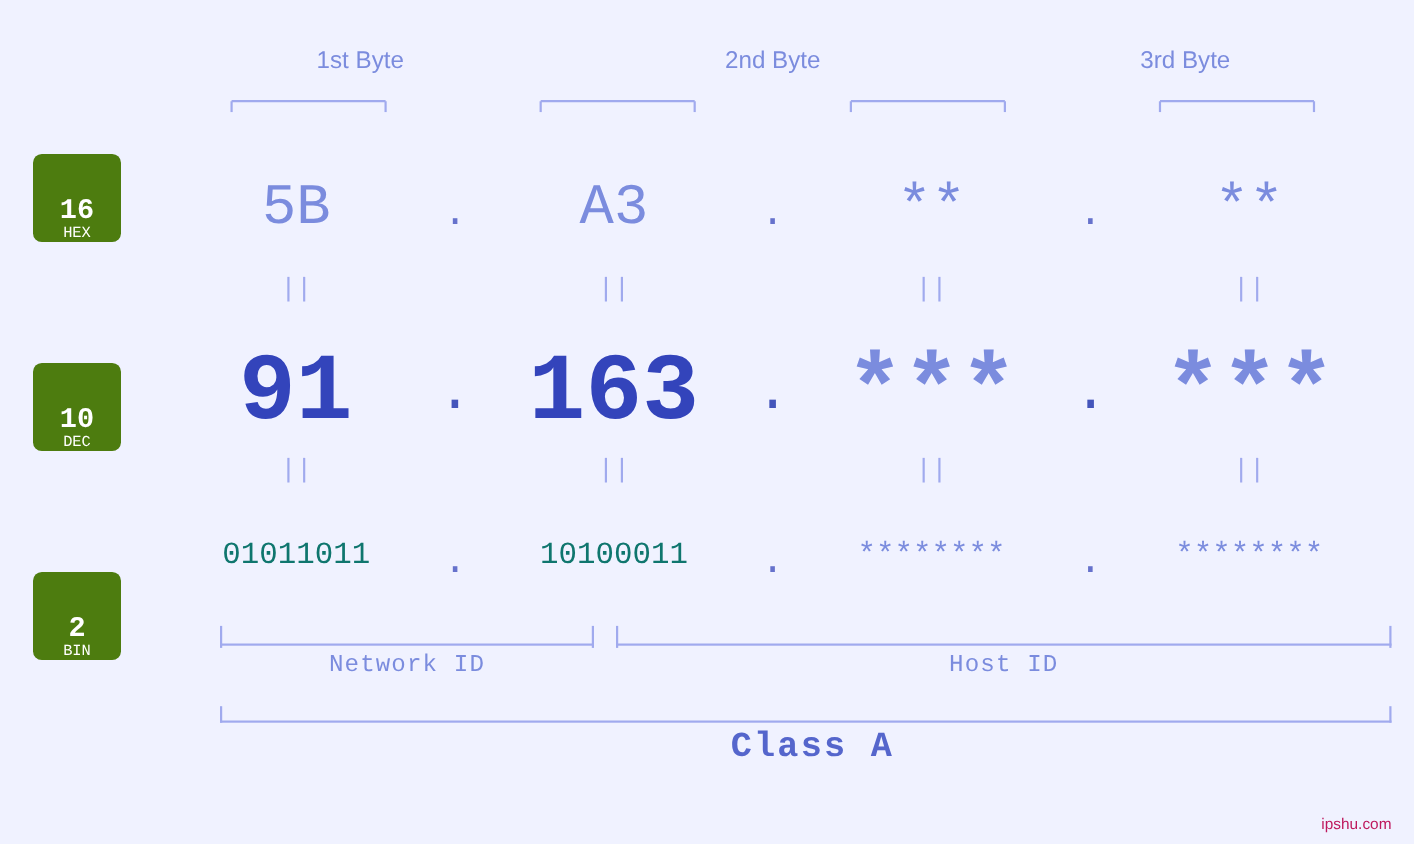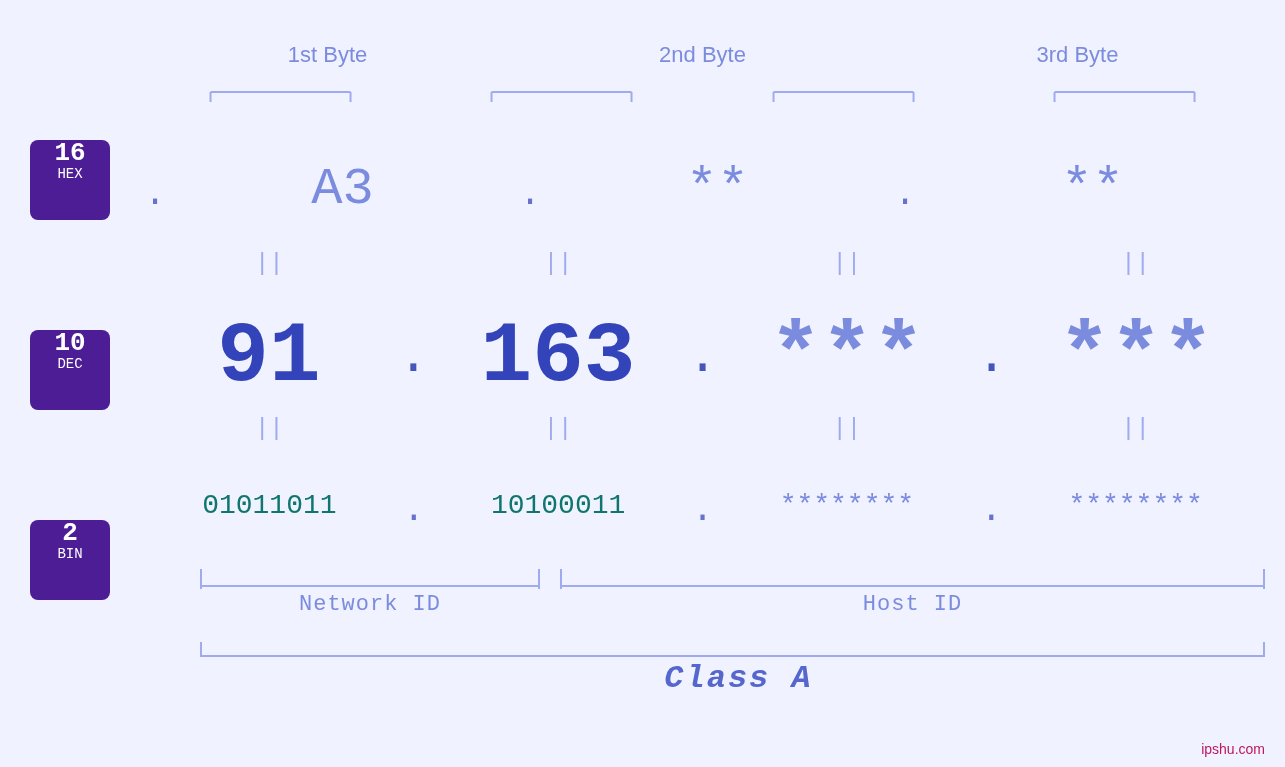--- a/index.html
+++ b/index.html
@@ -46,26 +46,26 @@
       left: 30px;
       top: 140px;
       display: flex;
       flex-direction: column;
       gap: 110px;
     }
 
     .base-badge {
       width: 80px;
       height: 80px;
-      background: #4c1d95;
+      background: #4d7c0f;
       border-radius: 8px;
       display: flex;
       flex-direction: column;
       align-items: center;
-      justify-content: flex-start;
+      justify-content: flex-end;
       color: white;
     }
 
     .base-badge .num {
       font-size: 26px;
       font-weight: bold;
       line-height: 1;
     }
 
     .base-badge .label {
@@ -209,21 +209,20 @@
     .class-label {
       position: absolute;
       bottom: 20px;
       left: 72px;
       right: 0;
       text-align: center;
       color: #5566cc;
       font-size: 32px;
       letter-spacing: 2px;
       font-weight: bold;
-      font-style: italic;
     }
 
     
     .watermark {
       position: absolute;
       bottom: 10px;
       right: 20px;
       color: #be185d;
       font-size: 14px;
       font-family: Arial, sans-serif;
@@ -315,20 +314,23 @@
     </div>
     <div class="base-badge">
       <span class="num">2</span>
       <span class="label">BIN</span>
     </div>
   </div>
 
   <div class="content-area">
 
     <div class="value-row hex-row">
+      <div class="byte-cell">
+        <span class="hex-val">5B</span>
+      </div>
       <div class="dot-sep">.</div>
       <div class="byte-cell">
         <span class="hex-val">A3</span>
       </div>
       <div class="dot-sep">.</div>
       <div class="byte-cell">
         <span class="hex-val masked">**</span>
       </div>
       <div class="dot-sep">.</div>
       <div class="byte-cell">

